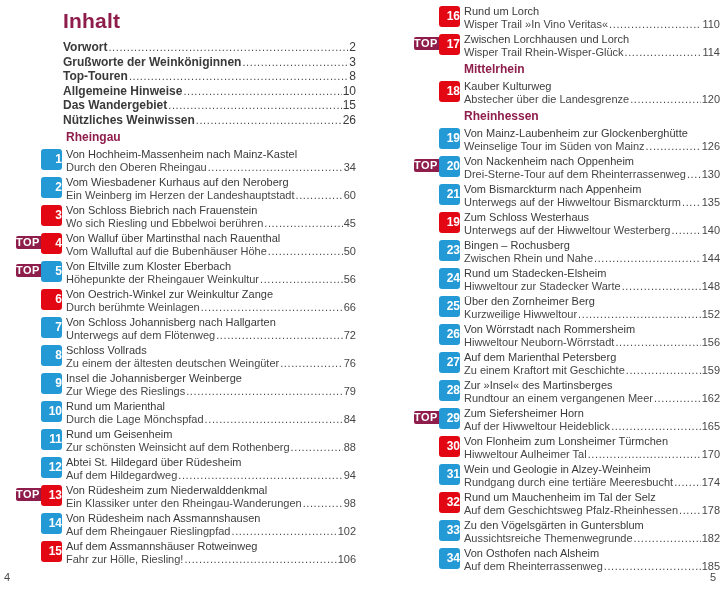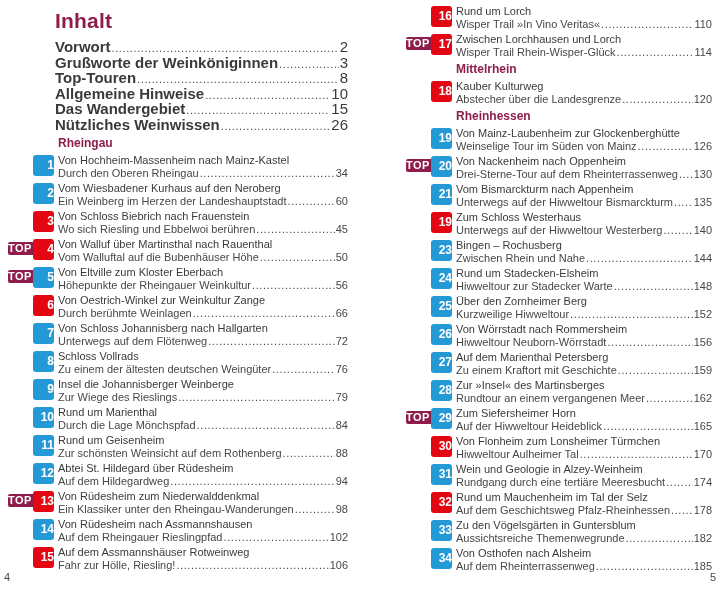--- a/index.html
+++ b/index.html
@@ -11,37 +11,37 @@
   }
   * { box-sizing: border-box; }
   html, body { margin: 0; padding: 0; }
   body {
     width: 720px; height: 590px;
     background: #ffffff;
     font-family: "Liberation Sans", sans-serif;
     color: var(--ink);
     overflow: hidden;
   }
-  .spread { position: relative; width: 720px; height: 590px; display: flex; }
+  .spread { position: relative; width: 720px; height: 590px; display: flex; padding-left: 8px; }
   .page { width: 360px; flex: 0 0 360px; }
 
   
   .page-left { padding: 0 12px 0 8px; }
   .toc-title {
     margin: 9px 0 7px 47px;
     font-size: 21px;
     font-weight: bold;
     color: var(--accent);
     letter-spacing: 0.2px;
   }
   .front-matter { margin: 0 0 1px 47px; width: 293px; }
   .fm-row {
     display: flex;
     align-items: baseline;
-    font-size: 15px;
+    font-size: 12px;
     line-height: 14.5px;
     color: var(--ink);
   }
   .fm-label { font-weight: bold; white-space: nowrap; }
   .fm-page { white-space: nowrap; }
 
   
   .page-right { padding: 0 8px 0 46px; }
   .page-right .items { padding-top: 5px; }
 

